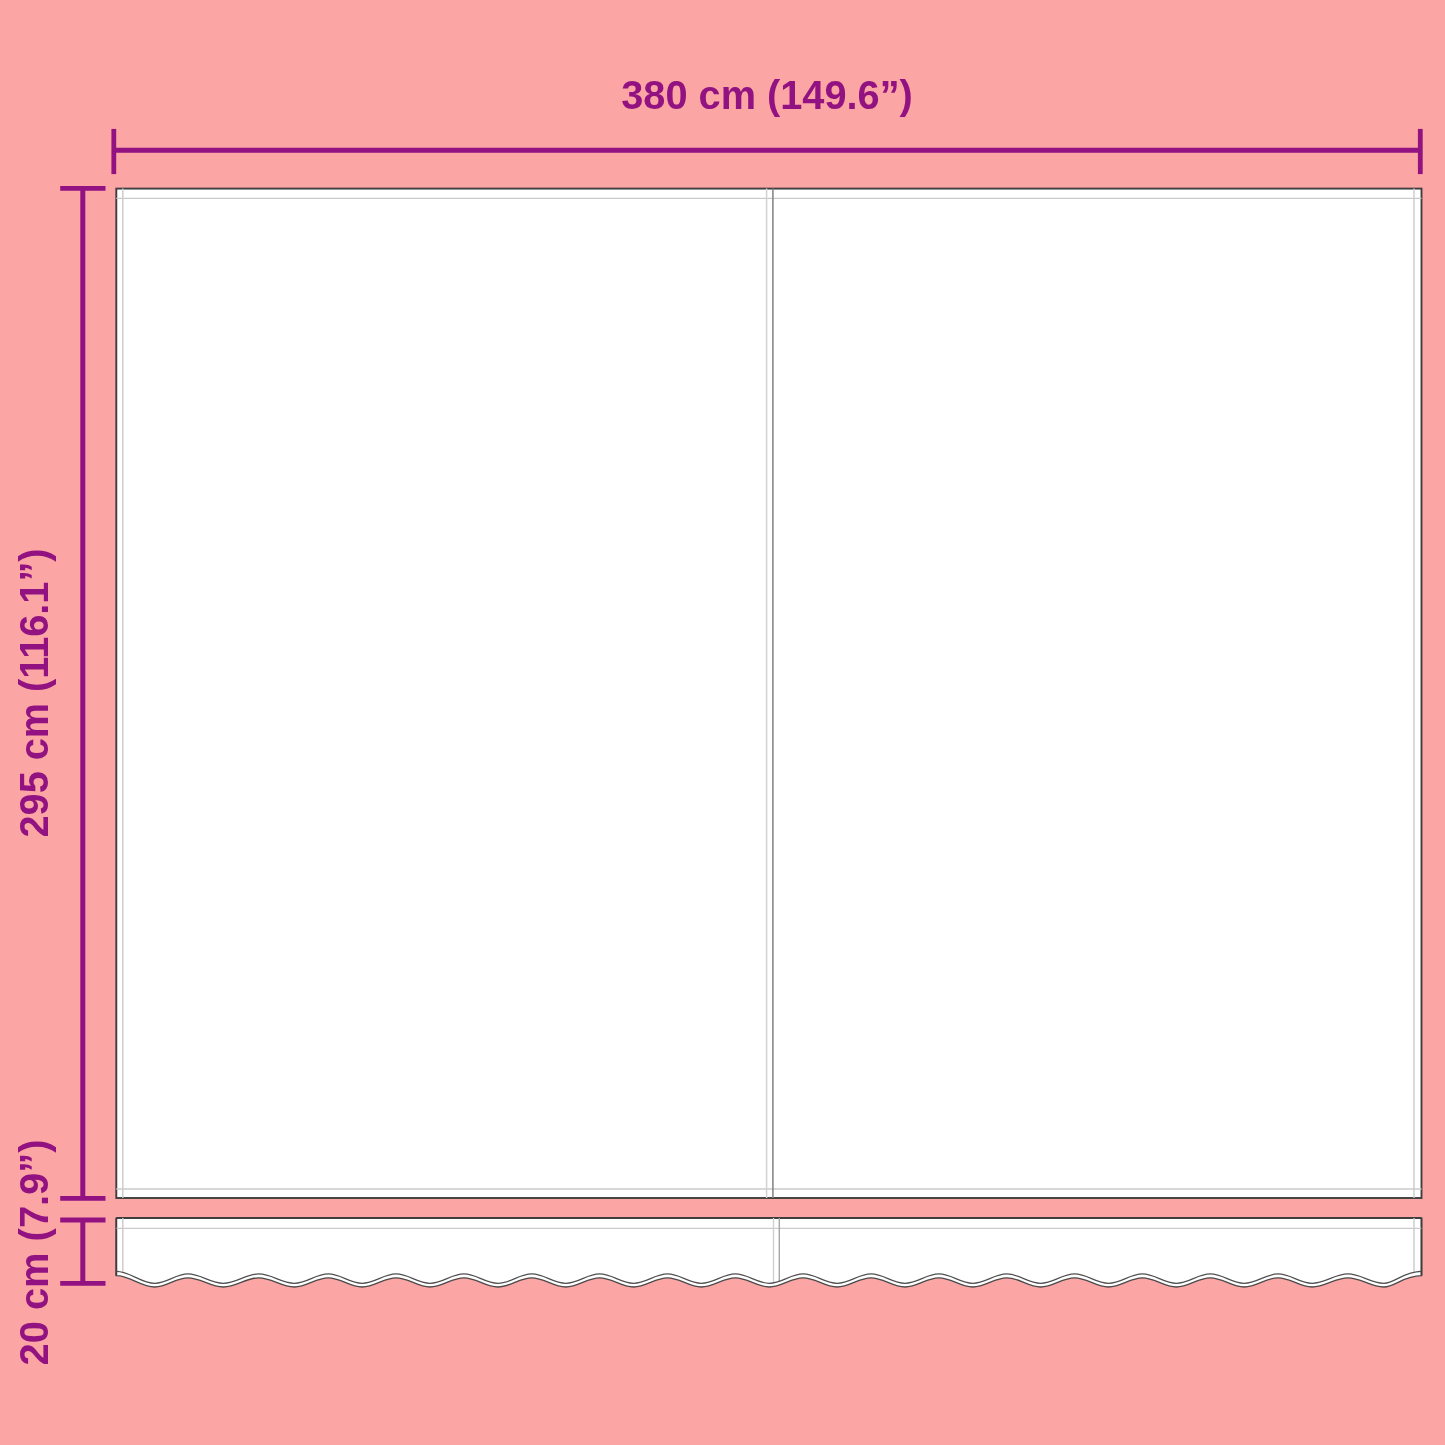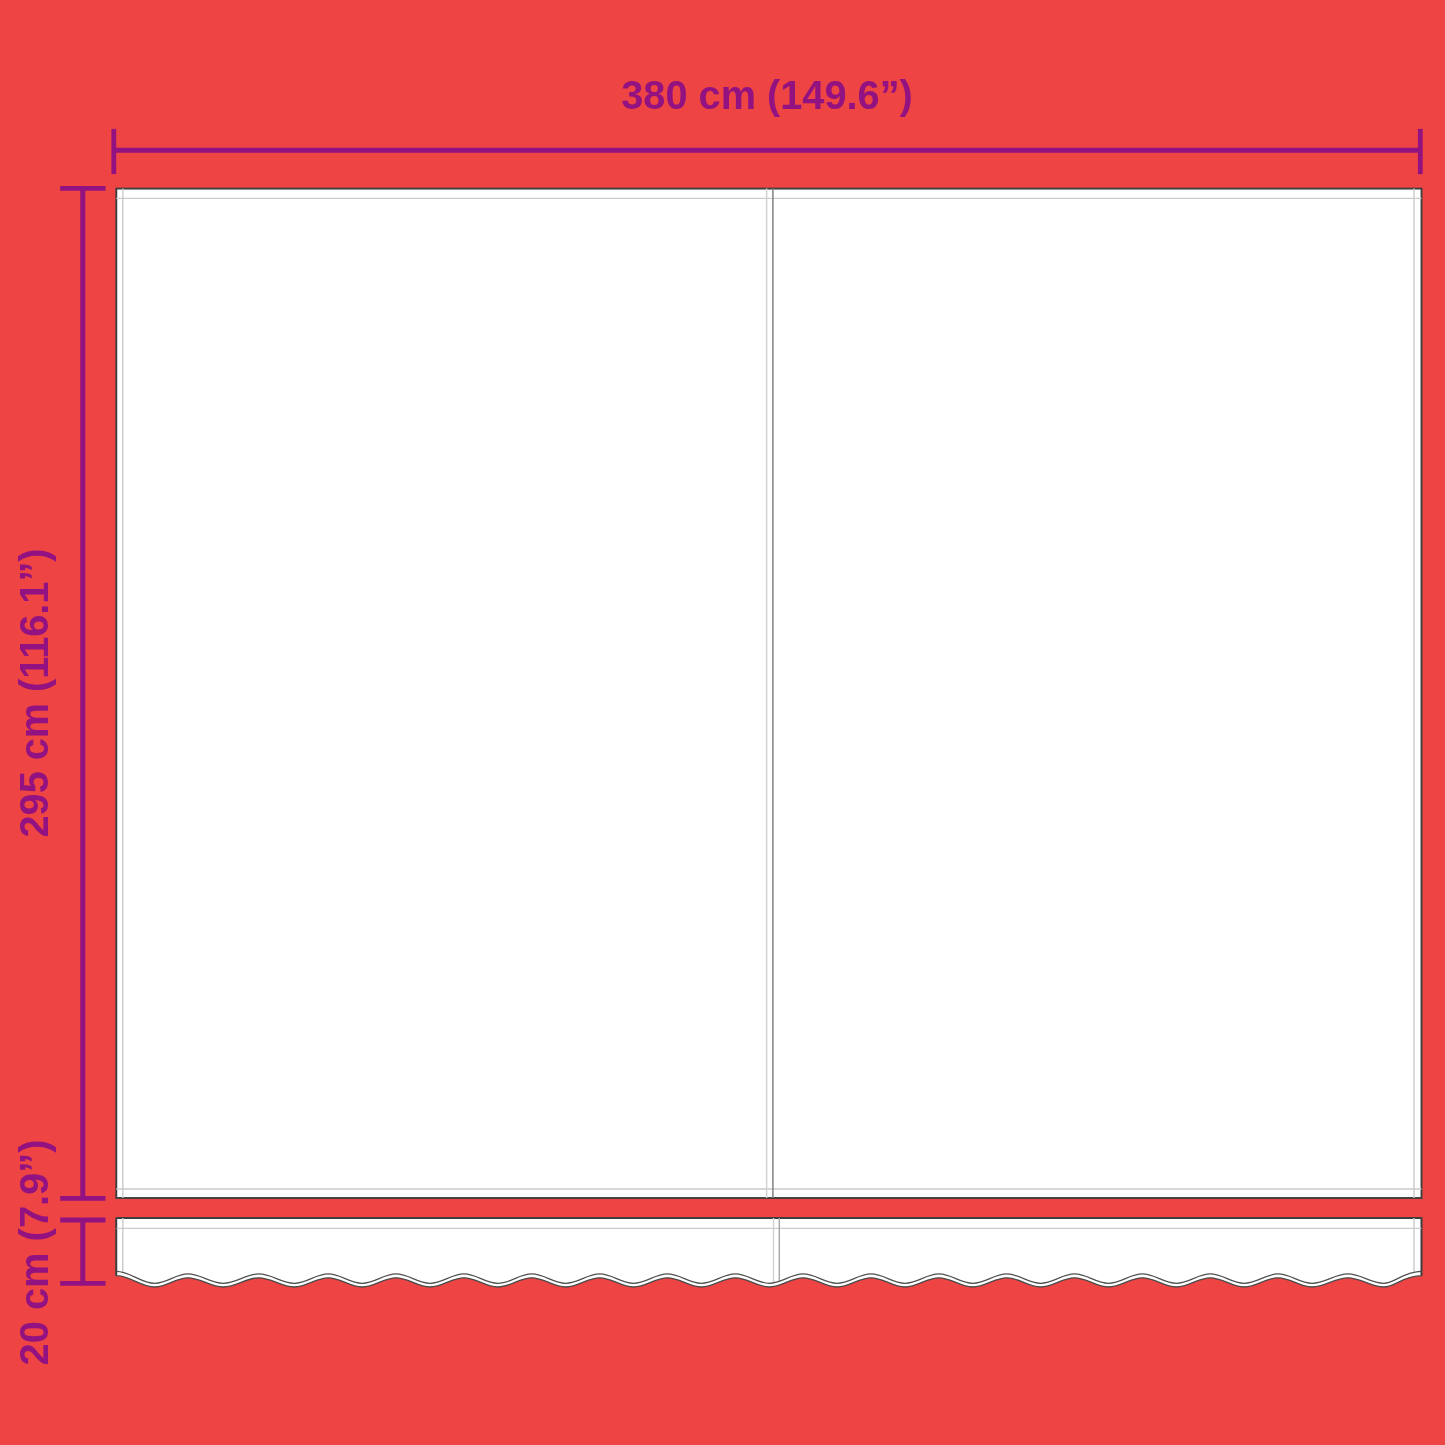--- a/index.html
+++ b/index.html
@@ -1,17 +1,17 @@
 <!DOCTYPE html>
 <html><head>
 <meta charset="utf-8">
 <title>Awning fabric dimensions</title>
 <style>
   html,body{margin:0;padding:0;background:#ffffff;}
-  .wrap{position:relative;width:1445px;height:1445px;background:#ef4444;overflow:hidden;}
+  .wrap{position:relative;width:1445px;height:1445px;background:#fca5a5;overflow:hidden;}
   text{font-family:"Liberation Sans",sans-serif;font-weight:bold;fill:#911280;}
 </style>
 </head>
 <body>
 <div class="wrap">
 <svg width="1445" height="1445" viewBox="0 0 1445 1445">
 <defs>
 <clipPath id="valclip">
           <path d="M116.3,1218.0 L116.3,1275.7 c14.02,0 24.48,11.3 38.500,11.3 c12.02,0 20.98,-9.2 33.000,-9.2 c12.93,0 22.57,9.2 35.500,9.2 c12.93,0 22.57,-9.2 35.500,-9.2 c12.93,0 22.57,9.2 35.500,9.2 c12.36,0 21.57,-9.2 33.925,-9.2 c12.36,0 21.57,9.2 33.925,9.2 c12.36,0 21.57,-9.2 33.925,-9.2 c12.36,0 21.57,9.2 33.925,9.2 c12.36,0 21.57,-9.2 33.925,-9.2 c12.36,0 21.57,9.2 33.925,9.2 c12.36,0 21.57,-9.2 33.925,-9.2 c12.36,0 21.57,9.2 33.925,9.2 c12.36,0 21.57,-9.2 33.925,-9.2 c12.36,0 21.57,9.2 33.925,9.2 c12.36,0 21.57,-9.2 33.925,-9.2 c12.36,0 21.57,9.2 33.925,9.2 c12.36,0 21.57,-9.2 33.925,-9.2 c12.36,0 21.57,9.2 33.925,9.2 c12.36,0 21.57,-9.2 33.925,-9.2 c12.36,0 21.57,9.2 33.925,9.2 c12.36,0 21.57,-9.2 33.925,-9.2 c12.36,0 21.57,9.2 33.925,9.2 c12.36,0 21.57,-9.2 33.925,-9.2 c12.36,0 21.57,9.2 33.925,9.2 c12.36,0 21.57,-9.2 33.925,-9.2 c12.36,0 21.57,9.2 33.925,9.2 c12.36,0 21.57,-9.2 33.925,-9.2 c12.36,0 21.57,9.2 33.925,9.2 c12.36,0 21.57,-9.2 33.925,-9.2 c12.36,0 21.57,9.2 33.925,9.2 c12.36,0 21.57,-9.2 33.925,-9.2 c12.36,0 21.57,9.2 33.925,9.2 c12.36,0 21.57,-9.2 33.925,-9.2 c12.36,0 21.57,9.2 33.925,9.2 c13.06,0 22.79,-9.2 35.850,-9.2 c13.06,0 22.79,9.2 35.850,9.2 c11.33,0 19.63,-11.3 37.750,-11.3 L1421.5,1218.0 Z"></path>
         </clipPath>

